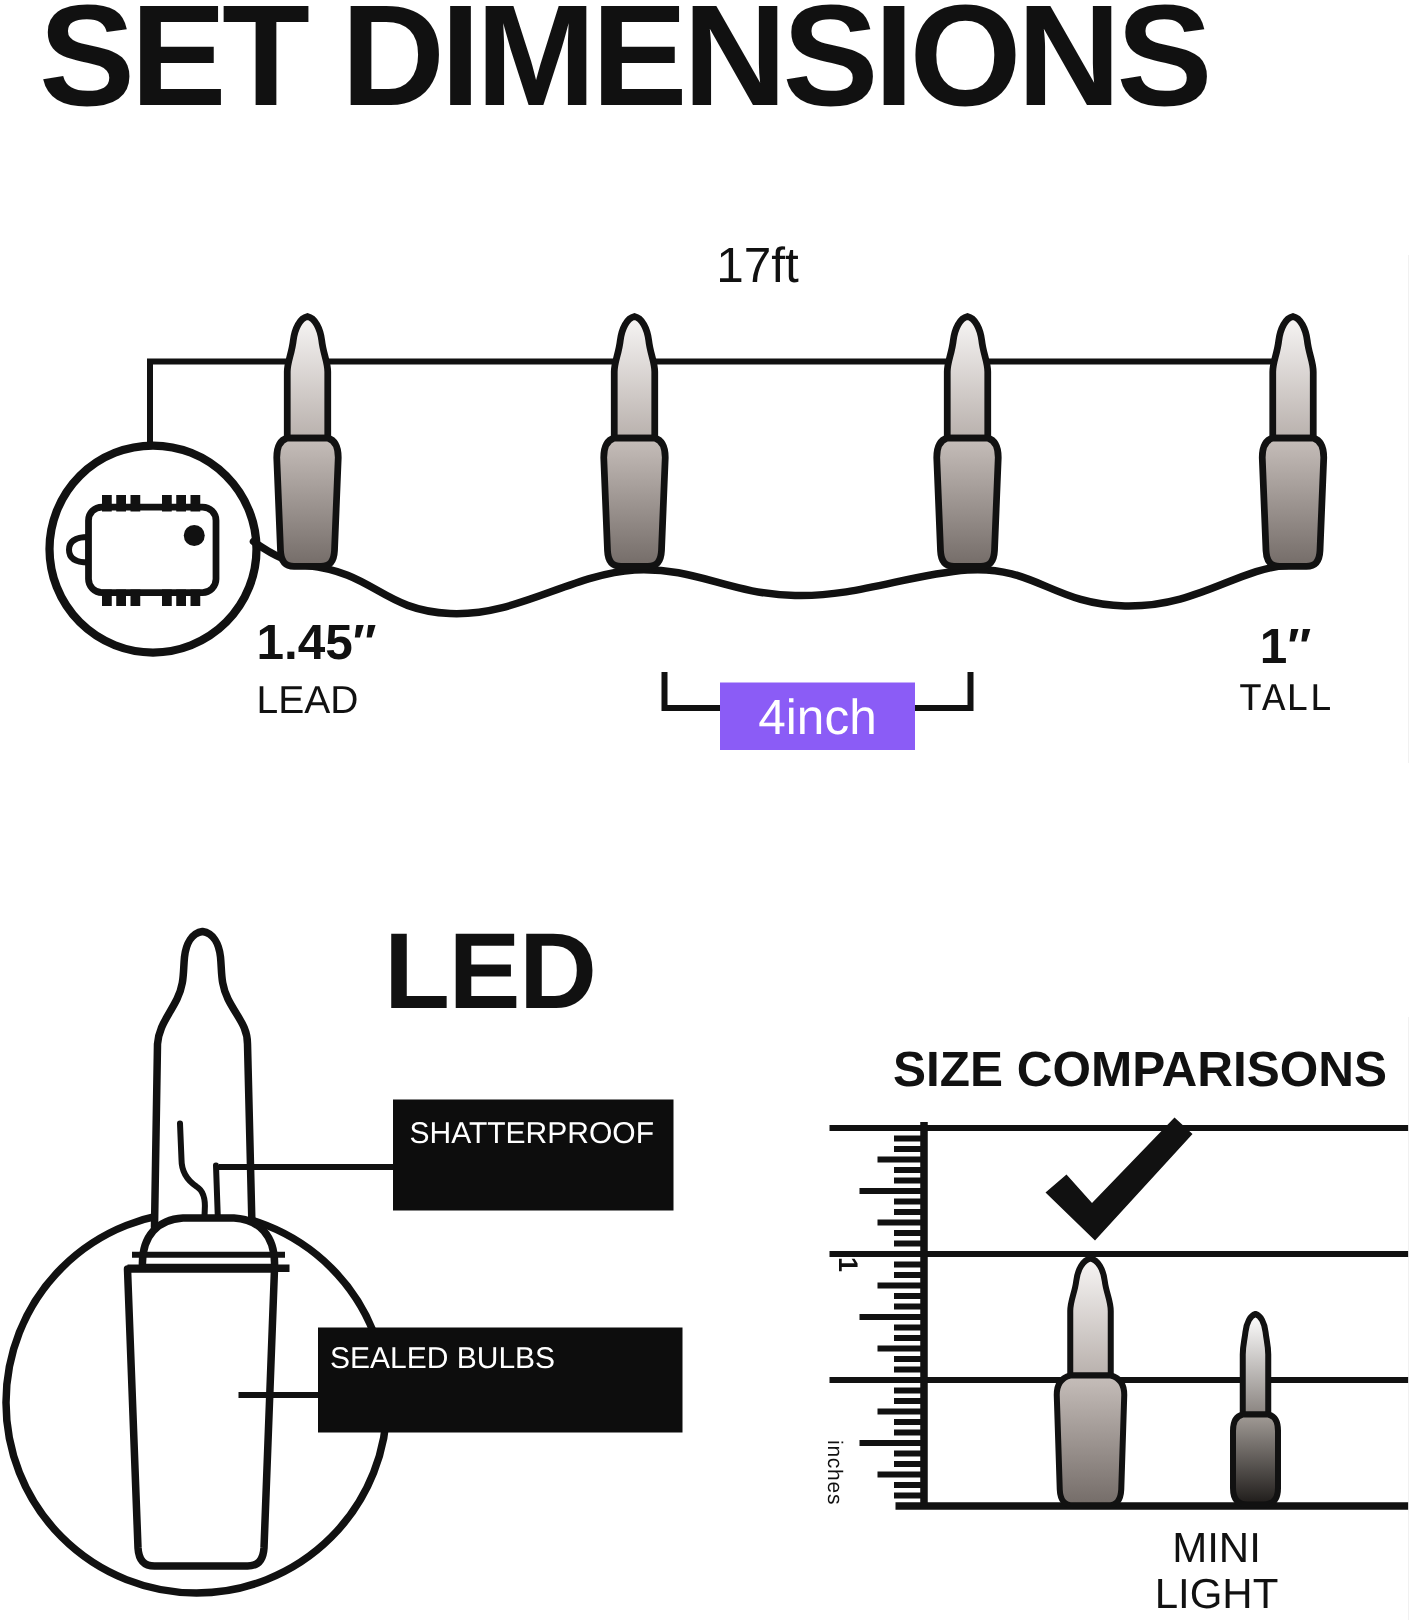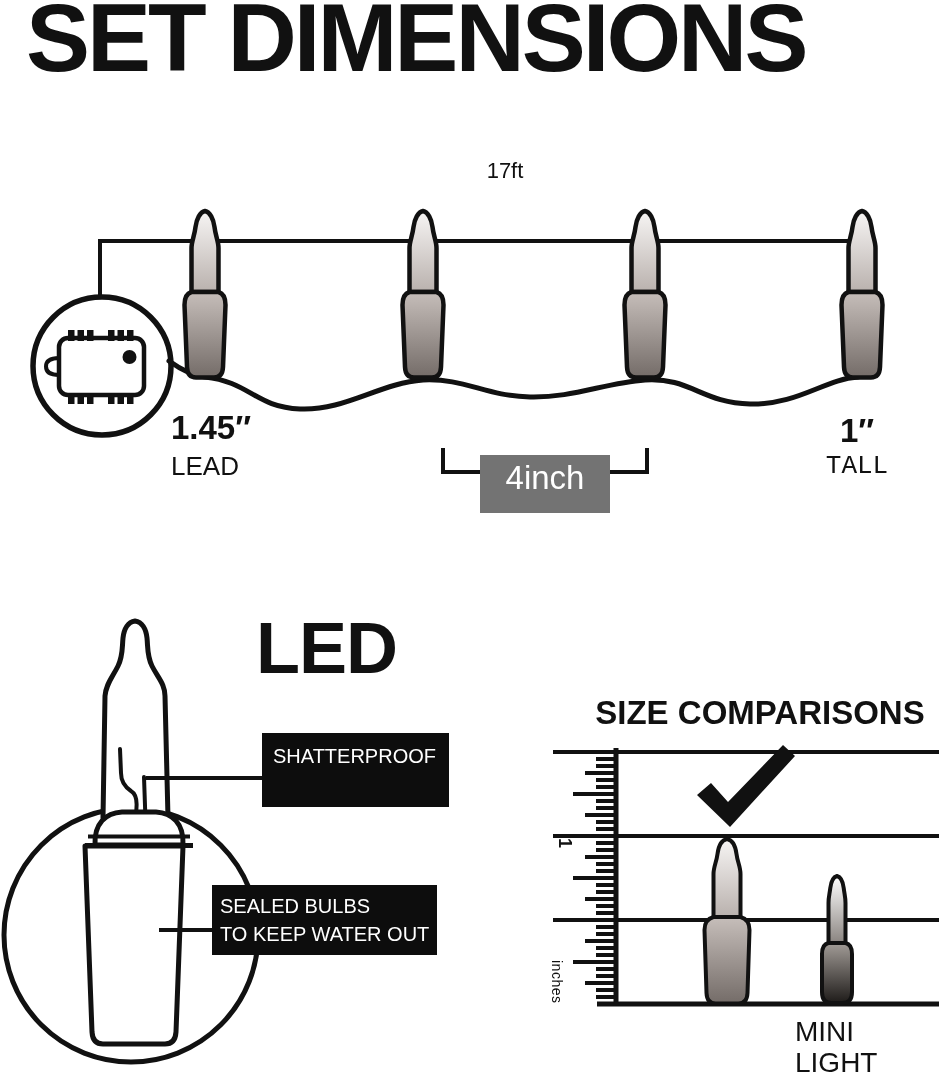--- a/index.html
+++ b/index.html
@@ -11,42 +11,42 @@
     font-family:"Liberation Sans", sans-serif;
     color:#111;
   }
   .abs{position:absolute;}
   svg.artwork{position:absolute;left:0;top:0;width:939px;height:1080px;}
   .title{
     left:26px;top:-10px;
     font-size:96px;font-weight:bold;letter-spacing:-3px;
     white-space:nowrap;line-height:1.0;
   }
-  .len-label{left:440px;top:158px;width:130px;text-align:center;font-size:22px;}
+  .len-label{left:440px;top:158px;width:130px;text-align:center;font-size:33px;}
   .lead-value{left:171px;top:409px;font-size:33px;font-weight:bold;}
   .lead-label{left:171px;top:451px;font-size:26px;}
   .spacing-box{
-    left:480px;top:455px;width:130px;height:58px;
-    background:#737373;color:#fff;text-align:center;
+    left:480px;top:455px;width:130px;height:45px;
+    background:#8b5cf6;color:#fff;text-align:center;
     font-size:33px;line-height:45px;
   }
   .tall-value{left:817px;top:412px;width:80px;text-align:center;font-size:33px;font-weight:bold;}
   .tall-label{left:817px;top:451px;width:80px;text-align:center;font-size:26px;font-family:Liberation Mono, monospace;}
   .led-heading{left:256px;top:612px;font-size:72px;font-weight:bold;letter-spacing:-1px;line-height:1;}
   .callout{
     background:#0d0d0d;color:#fff;
     font-size:20px;line-height:28px;
     box-sizing:border-box;
   }
   .callout-lens{left:262px;top:733px;width:187px;height:74px;padding:9px 0 0 11px;}
-  .callout-seal{left:212px;top:885px;width:225px;height:70px;padding:7px 0 0 8px;}
+  .callout-seal{left:212px;top:885px;width:243px;height:70px;padding:7px 0 0 8px;}
   .size-heading{left:572px;top:694px;width:376px;text-align:center;font-size:33px;font-weight:bold;white-space:nowrap;}
   .ruler-one{left:554px;top:838px;writing-mode:vertical-rl;font-size:18px;font-weight:bold;}
   .ruler-unit{left:549px;top:960px;writing-mode:vertical-rl;font-size:14px;letter-spacing:0.5px;}
-  .mini-label{left:795px;top:1016px;width:122px;font-size:28px;line-height:31px;}
+  .mini-label{left:750px;top:1016px;width:122px;text-align:center;font-size:28px;line-height:31px;}
 </style>
 </head>
 <body>
 
 <div class="page">
 
   <svg class="artwork" viewBox="0 0 939 1080">
     <defs>
       <linearGradient id="lensGrad" x1="0" y1="0" x2="0" y2="1">
         <stop offset="0" stop-color="#f7f5f4"></stop>
@@ -210,21 +210,20 @@
   <div class="abs spacing-box">4inch</div>
   <div class="abs tall-value">1″</div>
   <div class="abs tall-label">TALL</div>
 
   <div class="abs led-heading">LED</div>
   <div class="abs callout callout-lens">
     <div>SHATTERPROOF</div>
   </div>
   <div class="abs callout callout-seal">
     <div>SEALED BULBS</div>
-    <div>TO KEEP WATER OUT</div>
   </div>
 
   <div class="abs size-heading">SIZE COMPARISONS</div>
   <div class="abs ruler-one">1</div>
   <div class="abs ruler-unit">inches</div>
   <div class="abs mini-label">
     <div>MINI</div>
     <div>LIGHT</div>
   </div>
 

